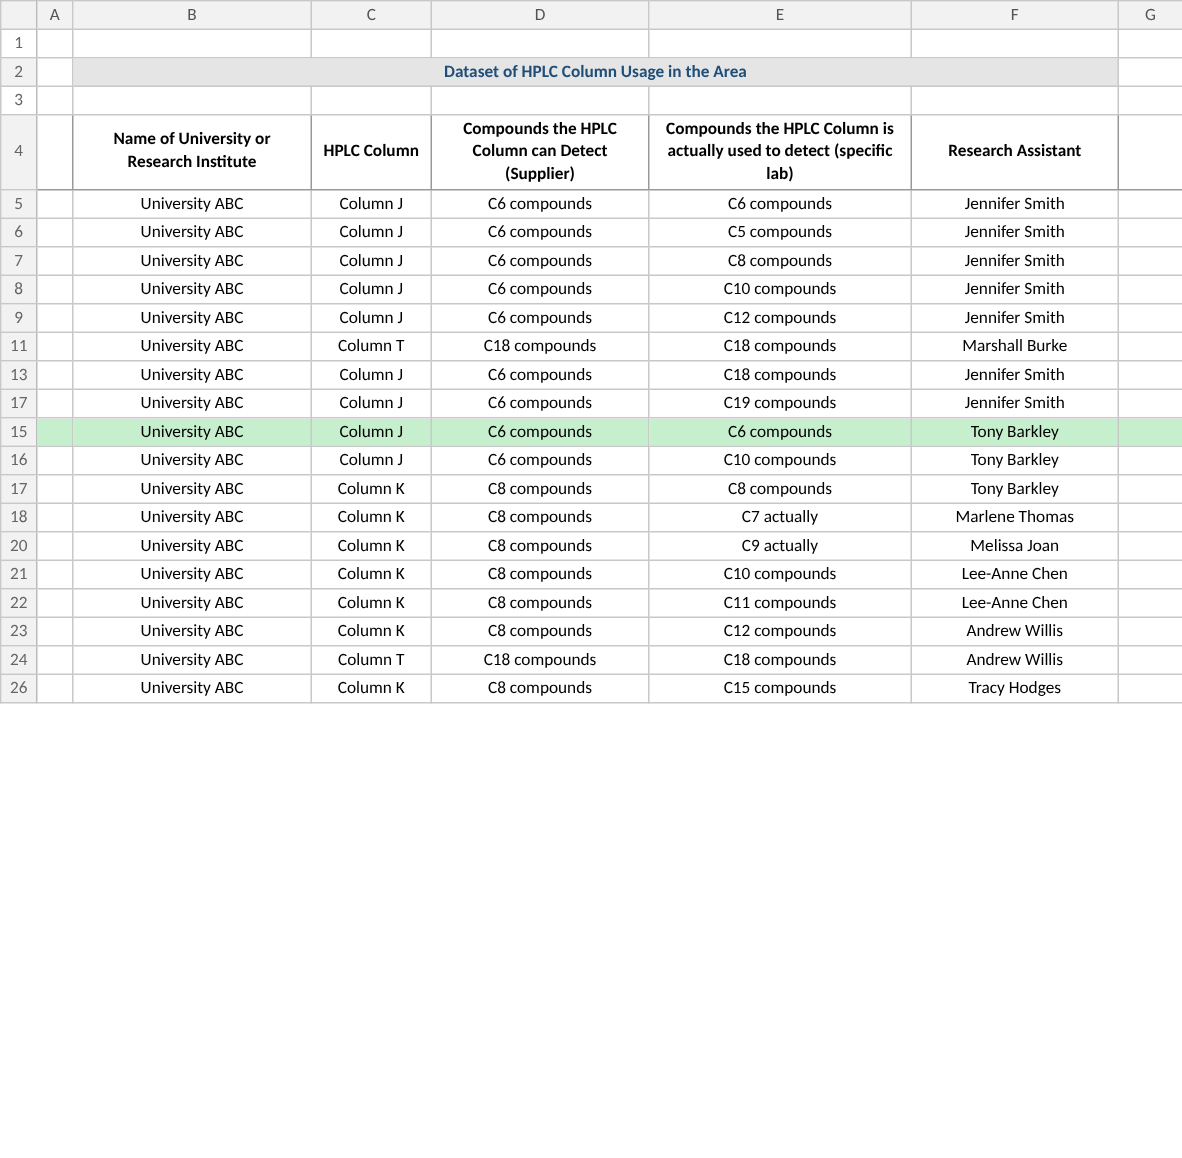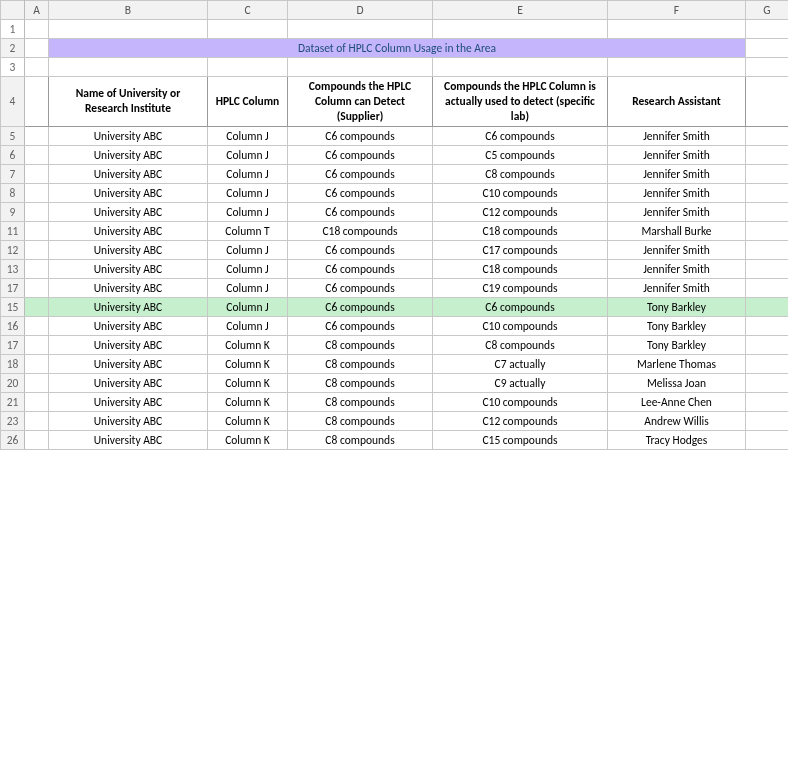--- a/index.html
+++ b/index.html
@@ -46,25 +46,25 @@
       font-size: 11px;
       color: #555;
       height: 18px;
     }
 
     .col-header-row th.row-num-col {
       background: #f2f2f2;
     }
 
     .title-span-cell {
-      font-weight: normal;
+      font-weight: bold;
       color: #1f4e79;
       font-size: 13px;
       text-align: center;
-      background: #c4b5fd;
+      background: #e5e5e5;
       border: 1px solid #c8c8c8;
     }
 
     .header-data-cell {
       font-weight: bold;
       font-size: 11.5px;
       background: #fff;
       vertical-align: middle;
       line-height: 1.3;
       border: 1px solid #999 !important;
@@ -214,30 +214,20 @@
           <td class="row-num-col">11</td>
           <td class="data-cell"></td>
           <td class="data-cell">University ABC</td>
           <td class="data-cell">Column T</td>
           <td class="data-cell">C18 compounds</td>
           <td class="data-cell">C18 compounds</td>
           <td class="data-cell">Marshall Burke</td>
           <td class="data-cell"></td>
         </tr>
         <tr>
-          <td class="row-num-col">12</td>
-          <td class="data-cell"></td>
-          <td class="data-cell">University ABC</td>
-          <td class="data-cell">Column J</td>
-          <td class="data-cell">C6 compounds</td>
-          <td class="data-cell">C17 compounds</td>
-          <td class="data-cell">Jennifer Smith</td>
-          <td class="data-cell"></td>
-        </tr>
-        <tr>
           <td class="row-num-col">13</td>
           <td class="data-cell"></td>
           <td class="data-cell">University ABC</td>
           <td class="data-cell">Column J</td>
           <td class="data-cell">C6 compounds</td>
           <td class="data-cell">C18 compounds</td>
           <td class="data-cell">Jennifer Smith</td>
           <td class="data-cell"></td>
         </tr>
         <tr>
@@ -304,26 +294,46 @@
           <td class="row-num-col">21</td>
           <td class="data-cell"></td>
           <td class="data-cell">University ABC</td>
           <td class="data-cell">Column K</td>
           <td class="data-cell">C8 compounds</td>
           <td class="data-cell">C10 compounds</td>
           <td class="data-cell">Lee-Anne Chen</td>
           <td class="data-cell"></td>
         </tr>
         <tr>
+          <td class="row-num-col">22</td>
+          <td class="data-cell"></td>
+          <td class="data-cell">University ABC</td>
+          <td class="data-cell">Column K</td>
+          <td class="data-cell">C8 compounds</td>
+          <td class="data-cell">C11 compounds</td>
+          <td class="data-cell">Lee-Anne Chen</td>
+          <td class="data-cell"></td>
+        </tr>
+        <tr>
           <td class="row-num-col">23</td>
           <td class="data-cell"></td>
           <td class="data-cell">University ABC</td>
           <td class="data-cell">Column K</td>
           <td class="data-cell">C8 compounds</td>
           <td class="data-cell">C12 compounds</td>
+          <td class="data-cell">Andrew Willis</td>
+          <td class="data-cell"></td>
+        </tr>
+        <tr>
+          <td class="row-num-col">24</td>
+          <td class="data-cell"></td>
+          <td class="data-cell">University ABC</td>
+          <td class="data-cell">Column T</td>
+          <td class="data-cell">C18 compounds</td>
+          <td class="data-cell">C18 compounds</td>
           <td class="data-cell">Andrew Willis</td>
           <td class="data-cell"></td>
         </tr>
         <tr>
           <td class="row-num-col">26</td>
           <td class="data-cell"></td>
           <td class="data-cell">University ABC</td>
           <td class="data-cell">Column K</td>
           <td class="data-cell">C8 compounds</td>
           <td class="data-cell">C15 compounds</td>

